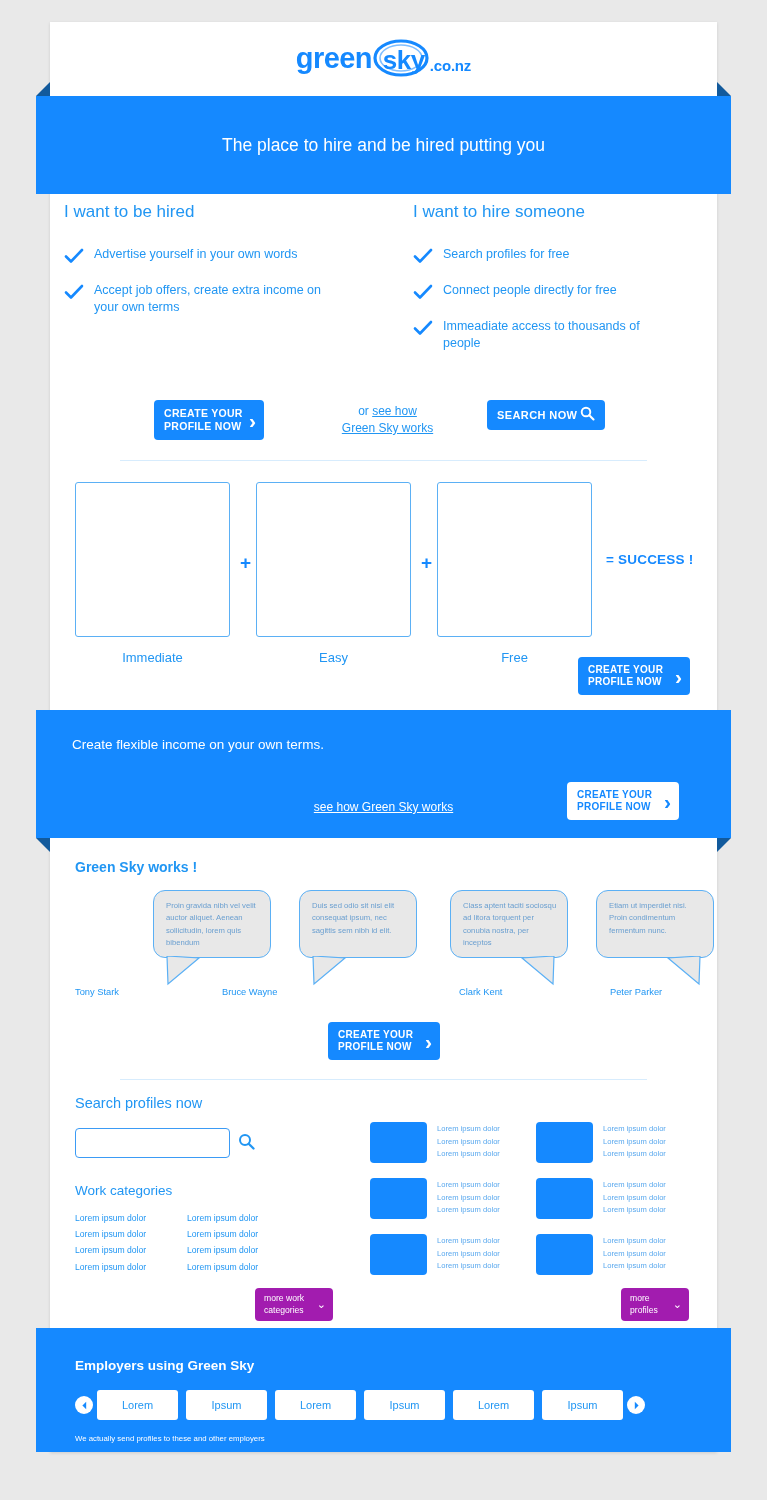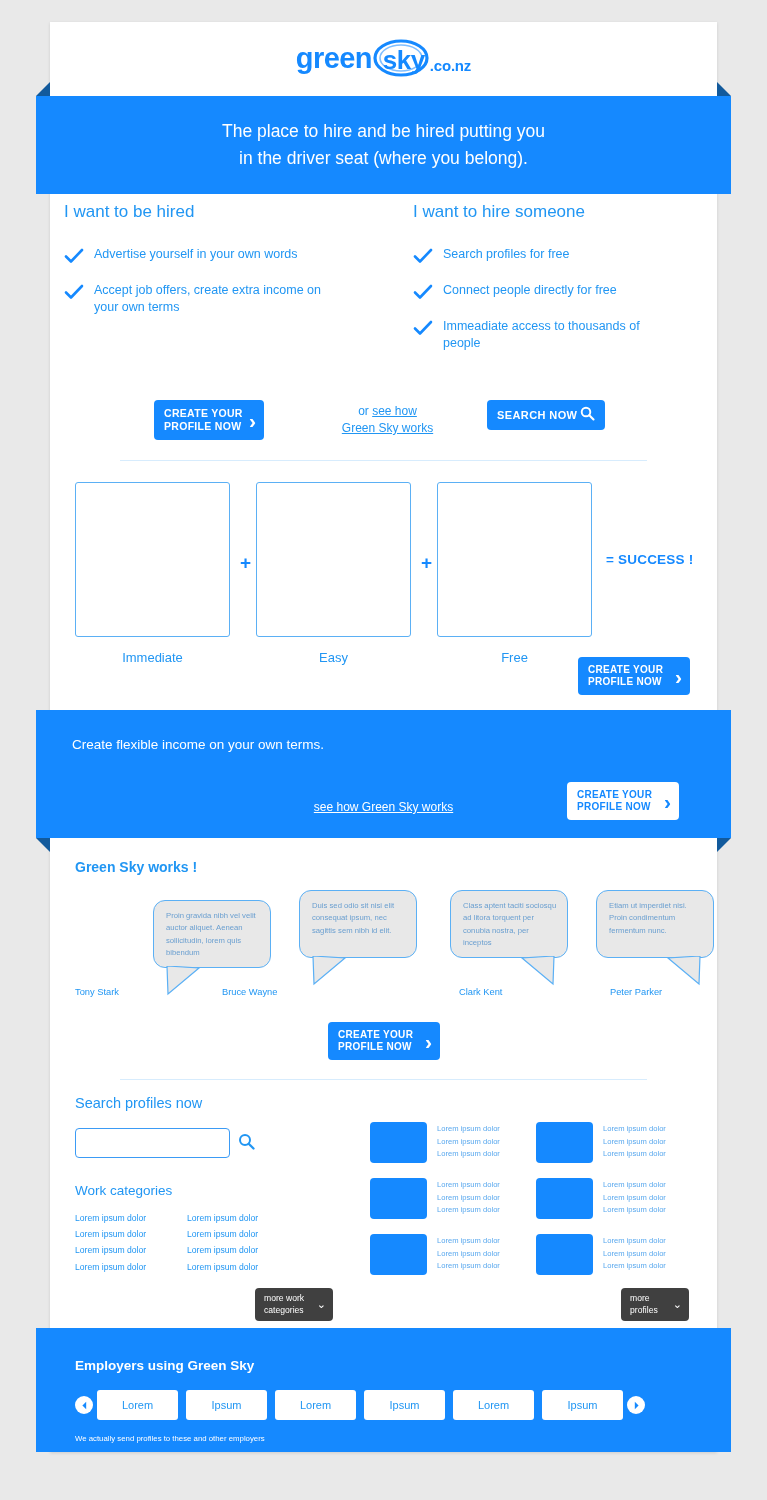--- a/index.html
+++ b/index.html
@@ -128,21 +128,21 @@
     font-weight: bold; color: #2196f3; }
   .bubble {
     position: absolute; width: 118px; height: 68px;
     background: #e8e8e8; border: 1.2px solid #5bb0f5; border-radius: 12px;
     padding: 9px 10px 0 12px;
   }
   .bubble .q { font-size: 7.7px; line-height: 12.4px; color: #6a9fd0; }
   .bubble .tail { position: absolute; width: 34px; height: 30px; bottom: -29px; }
   .bubble .tail.left { left: 12px; }
   .bubble .tail.right { right: 12px; }
-  .bubble.t1 { left: 103px; top: 38px; margin-top: 10px; }
+  .bubble.t1 { left: 103px; top: 38px; }
   .bubble.t2 { left: 249px; top: 38px; }
   .bubble.t3 { left: 400px; top: 38px; }
   .bubble.t4 { left: 546px; top: 38px; }
   .tname { position: absolute; top: 135px; font-size: 9.3px; color: #2196f3; }
   .tname.n1 { left: 25px; } .tname.n2 { left: 172px; }
   .tname.n3 { left: 409px; } .tname.n4 { left: 560px; }
   .btn-cta3 { position: absolute; left: 278px; top: 170px; width: 112px; height: 38px;
     padding: 0 8px 0 10px; justify-content: space-between; }
   .btn-cta3 .lbl { font-size: 10px; font-weight: bold; line-height: 12px; letter-spacing: 0.3px; }
 
@@ -162,21 +162,21 @@
   .wc-grid span { font-size: 8.6px; color: #2196f3; line-height: 16.2px; cursor: pointer; }
 
   .prof-grid { position: absolute; left: 320px; top: 32px; width: 340px;
     display: grid; grid-template-columns: 166px 166px; grid-template-rows: 56px 56px 56px; }
   .prof { display: flex; }
   .prof .thumb { width: 57px; height: 41px; background: #1589ff; border-radius: 4px; }
   .prof .lines { margin-left: 10px; padding-top: 1px; }
   .prof .lines span { display: block; font-size: 7.6px; color: #59a8ee; line-height: 12.6px; }
 
   .btn-more {
-    position: absolute; background: #404040; color: #fff; border: none; border-radius: 4px;
+    position: absolute; background: #a21caf; color: #fff; border: none; border-radius: 4px;
     display: flex; align-items: center; justify-content: space-between;
     padding: 0 7px 0 9px; cursor: pointer; height: 33px;
   }
   .btn-more .lbl { font-size: 8.6px; line-height: 11.5px; text-align: left; }
   .btn-more .dn { font-size: 11px; margin-left: 5px; }
   .more-wc { left: 205px; top: 198px; width: 78px; }
   .more-pr { left: 571px; top: 198px; width: 68px; }
 
   
   .ribbon-bot { top: 1306px; height: 124px; padding: 0; }
@@ -214,21 +214,20 @@
         </span>
         <span class="logo-tld">.co.nz</span>
       </div>
     </div>
 
     <div class="ribbon ribbon-top">
       <span class="fold tl"></span>
       <span class="fold tr"></span>
       <div class="hero-text">
         <div>The place to hire and be hired putting you</div>
-        <div>in the driver seat (where you belong).</div>
       </div>
     </div>
 
     <div class="benefits">
       <div class="bcol">
         <div class="b-title">I want to be hired</div>
         <div class="b-item">
           <span class="check">
               <svg width="20" height="16" viewBox="0 0 20 16">
                 <path d="M2 8.5 L7 13.5 L18 2" fill="none" stroke="#1589ff" stroke-width="2.6" stroke-linecap="round" stroke-linejoin="round"></path>

